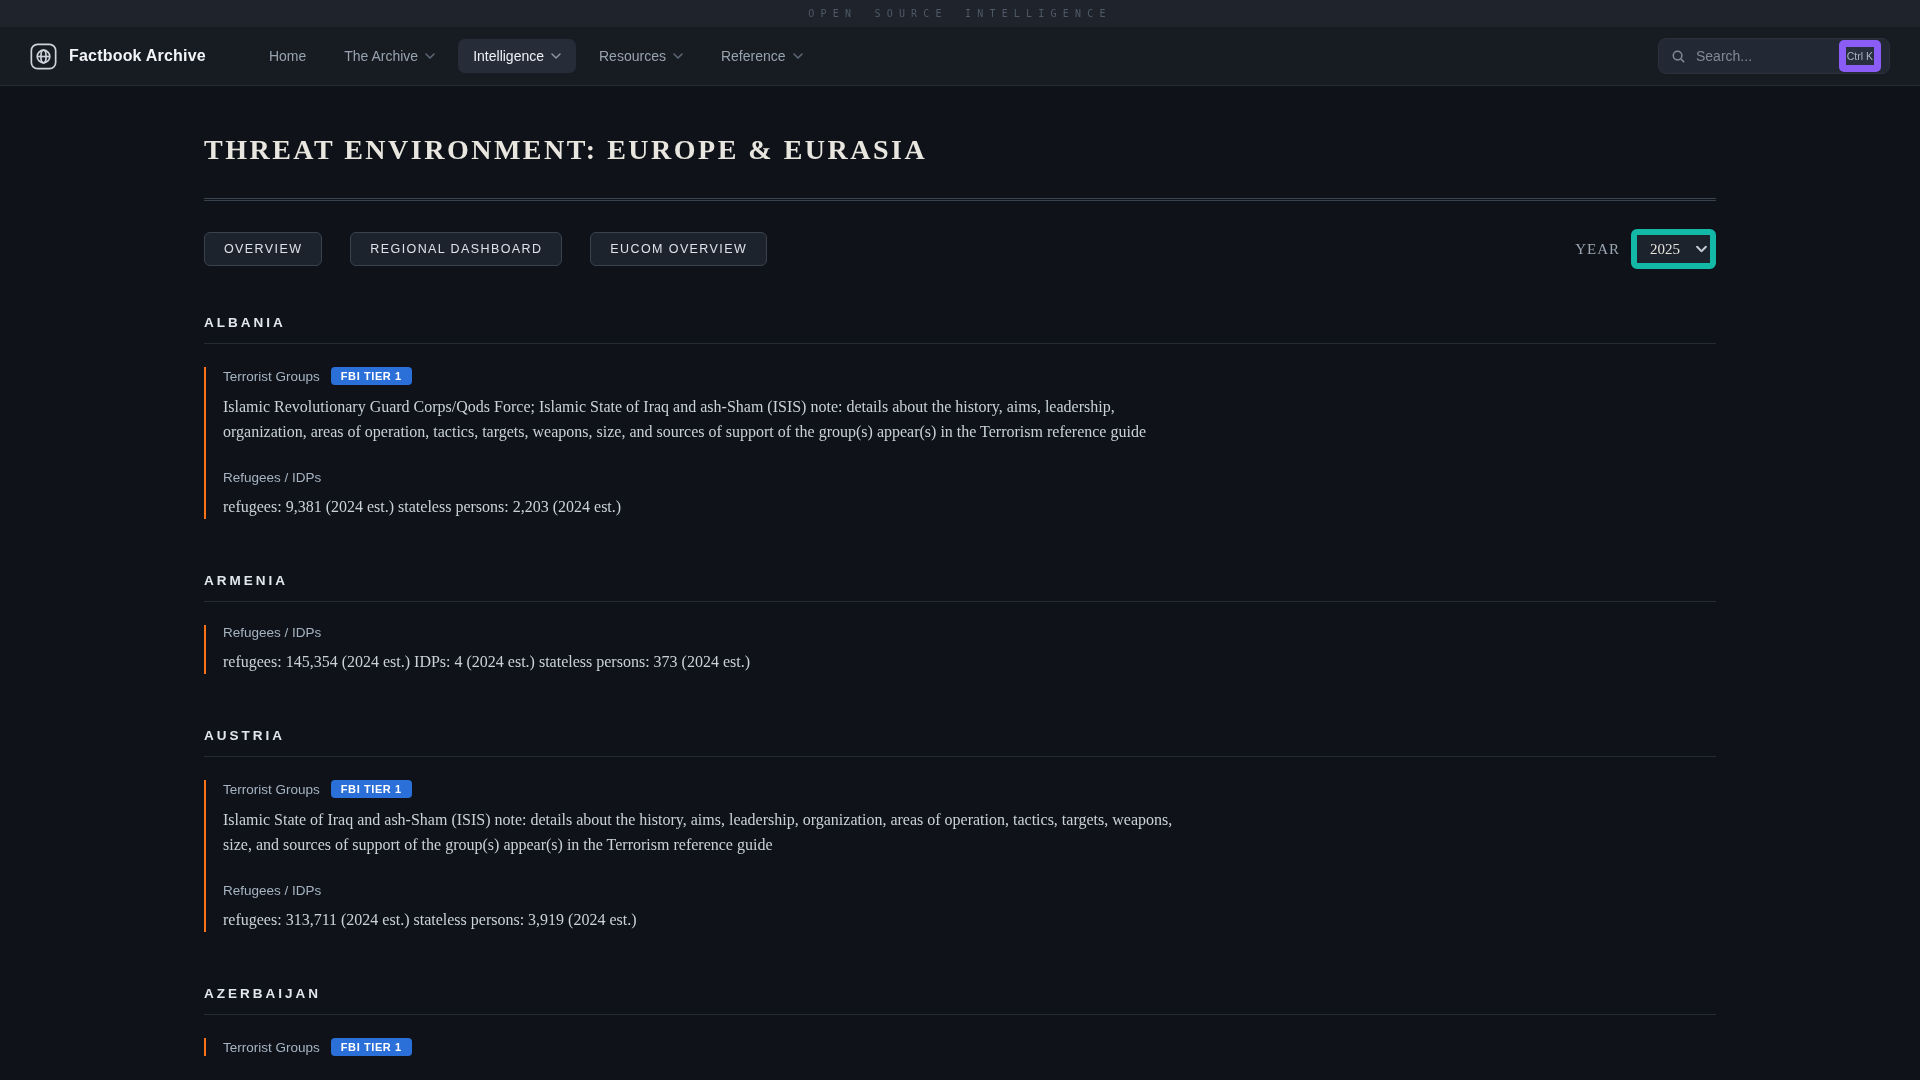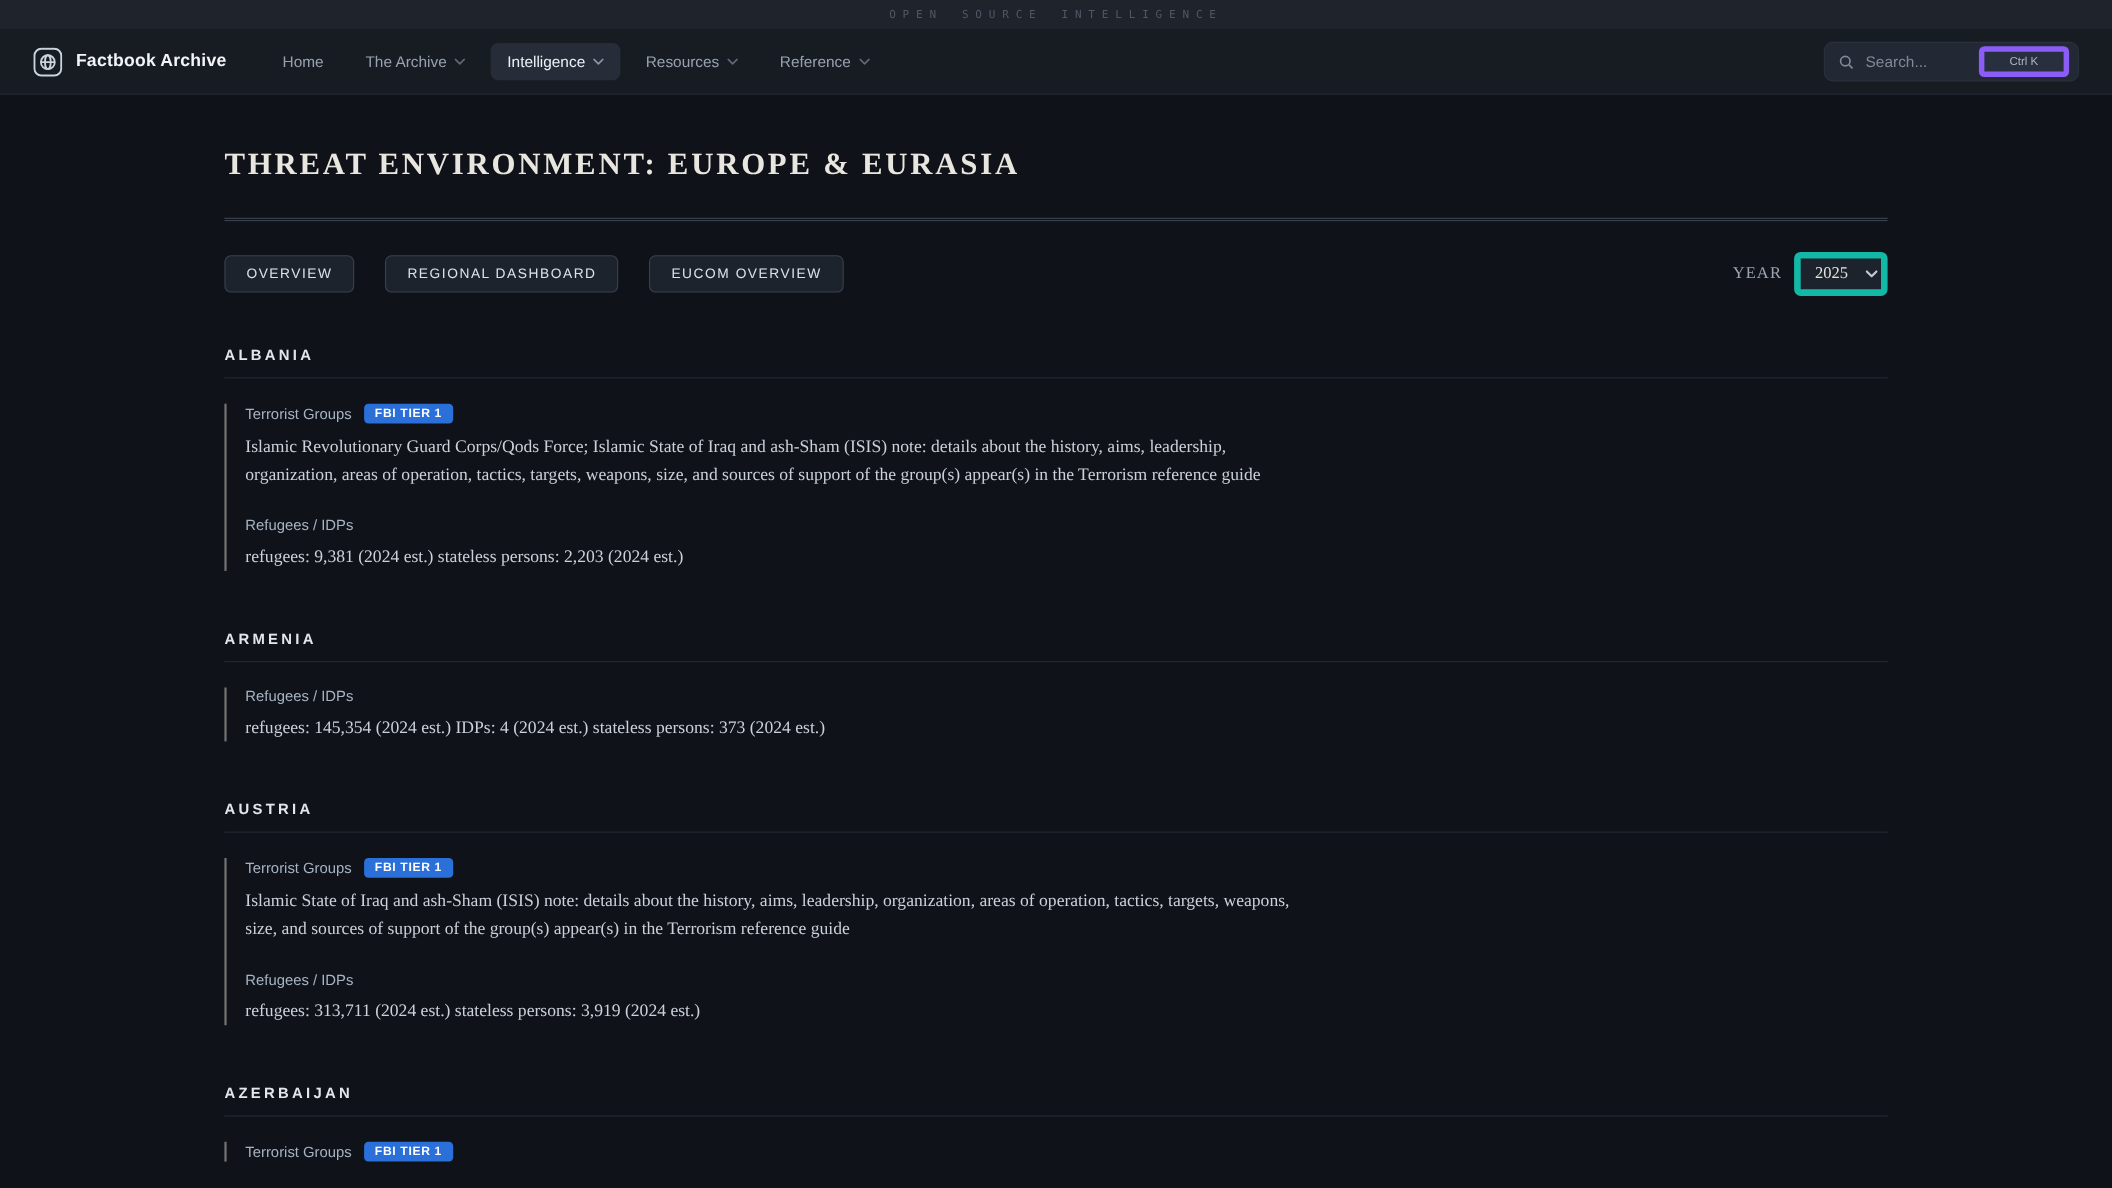--- a/index.html
+++ b/index.html
@@ -16,21 +16,21 @@
     display:flex; align-items:center; justify-content:center;
   }
   .topstrip-label {
     font-family:"DejaVu Sans Mono", monospace;
     font-size:10px; letter-spacing:0.62em; word-spacing:0.5em;
     color:#4e5866; text-transform:uppercase;
   }
   
   .navbar {
     height:59px; background:#171c23; border-bottom:1px solid #242b35;
-    display:flex; align-items:center; padding:0 30px; gap:8px;
+    display:flex; align-items:center; padding:0 30px; gap:20px;
   }
   .brand { display:flex; align-items:center; gap:12px; cursor:pointer; }
   .brand-name { font-size:16px; font-weight:bold; color:#f2f4f7; letter-spacing:0.2px; }
   .nav-items { display:flex; align-items:center; gap:8px; margin-left:28px; }
   .nav-item {
     display:flex; align-items:center; gap:7px;
     padding:9px 15px; border-radius:7px;
     font-size:14px; color:#98a2ae; text-decoration:none; cursor:pointer;
     white-space:nowrap;
   }
@@ -43,21 +43,21 @@
     background:#222834; border:1px solid #2a313d; border-radius:8px;
     height:36px; padding:0 8px 0 12px; width:232px;
   }
   .searchbox input {
     background:transparent; border:none; outline:none; flex:1; min-width:0;
     font-family:Liberation Sans, sans-serif; font-size:14px; color:#c4b5fd;
   }
   .searchbox input::placeholder { color:#808a97; }
   .kbd-badge {
     font-size:10.5px; color:#aab3bf; background:#283040;
-    border:5px solid #8b5cf6; border-radius:5px; padding:3px 23px; white-space:nowrap;
+    border:7px solid #8b5cf6; border-radius:5px; padding:3px 1px; white-space:nowrap;
   }
   
   .container { max-width:1512px; margin:0 auto; padding-top:34px; }
   .breadcrumb {
     font-family:"DejaVu Sans Mono", monospace;
     font-size:12px; letter-spacing:1.5px; color:#7b8694;
   }
   .page-title {
     margin-top:14px;
     font-family:"Liberation Serif", serif;
@@ -99,21 +99,21 @@
   }
   
   .sections { margin-top:46px; padding-bottom:40px; }
   .country { margin-bottom:54px; }
   .country-name {
     font-size:13.5px; font-weight:bold; letter-spacing:3px;
     color:#e2e7ee; text-transform:uppercase;
     padding-bottom:13px; border-bottom:1px solid #242b35;
   }
   .card {
-    margin-top:23px; border-left:2px solid #737373; padding-left:17px;
+    margin-top:23px; border-left:2px solid #f97316; padding-left:17px;
   }
   .entry { margin-bottom:26px; }
   .entry:last-child { margin-bottom:0; }
   .entry-label-row { display:flex; align-items:center; gap:11px; }
   .entry-label { font-size:13.5px; color:#a6b3c2; }
   .badge {
     background:#2b6fd8; color:#ffffff; font-size:11px; font-weight:bold;
     letter-spacing:0.6px; border-radius:4px; padding:3px 10px; white-space:nowrap;
   }
   .entry-text {

